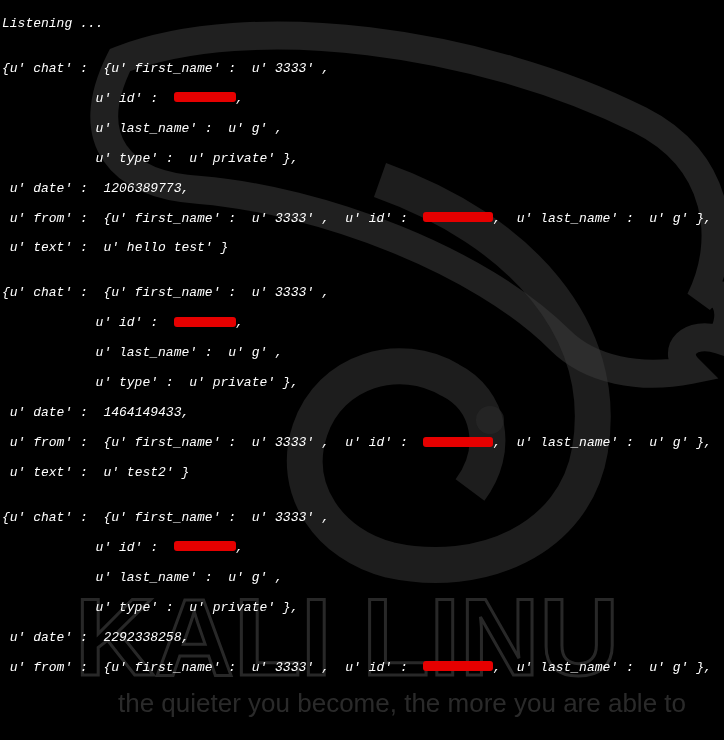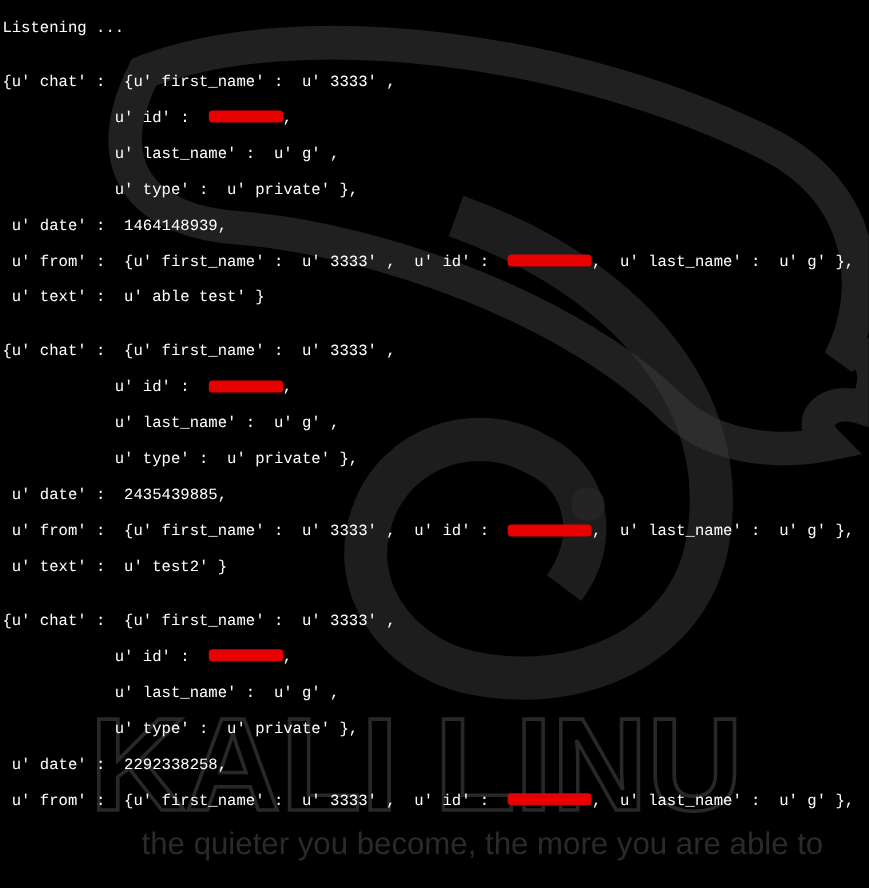--- a/index.html
+++ b/index.html
@@ -29,20 +29,21 @@
     }
     .terminal {
       position: relative;
       z-index: 1;
       padding: 2px 0 0 2px;
       white-space: pre;
     }
     .line {
       display: block;
       height: 15px;
+      font-style: italic;
     }
     .redact {
       display: inline-block;
       background: #e60000;
       height: 10px;
       vertical-align: middle;
       border-radius: 3px;
       position: relative;
       top: -1px;
     }
@@ -64,29 +65,29 @@
   <text x="118" y="712" font-family="Arial, sans-serif" font-size="26" fill="#555" opacity="0.5">the quieter you become, the more you are able to</text>
 </svg>
 
 <div class="terminal">
 <span class="line">Listening ...</span>
 
 <span class="line">{u' chat' :  {u' first_name' :  u' <span>3333</span>' ,</span>
 <span class="line">            u' id' :  <span class="redact r1"></span>,</span>
 <span class="line">            u' last_name' :  u' <span>g</span>' ,</span>
 <span class="line">            u' type' :  u' <span>private</span>' },</span>
-<span class="line"> u' date' :  <span>1464148939</span>,</span>
+<span class="line"> u' date' :  <span>1206389773</span>,</span>
 <span class="line"> u' from' :  {u' first_name' :  u' <span>3333</span>' ,  u' id' :  <span class="redact r2"></span>,  u' last_name' :  u' <span>g</span>' },</span>
-<span class="line"> u' text' :  u' <span>able test</span>' }</span>
+<span class="line"> u' text' :  u' <span>hello test</span>' }</span>
 
 <span class="line">{u' chat' :  {u' first_name' :  u' <span>3333</span>' ,</span>
 <span class="line">            u' id' :  <span class="redact r1"></span>,</span>
 <span class="line">            u' last_name' :  u' <span>g</span>' ,</span>
 <span class="line">            u' type' :  u' <span>private</span>' },</span>
-<span class="line"> u' date' :  <span>2435439885</span>,</span>
+<span class="line"> u' date' :  <span>1464149433</span>,</span>
 <span class="line"> u' from' :  {u' first_name' :  u' <span>3333</span>' ,  u' id' :  <span class="redact r2"></span>,  u' last_name' :  u' <span>g</span>' },</span>
 <span class="line"> u' text' :  u' <span>test2</span>' }</span>
 
 <span class="line">{u' chat' :  {u' first_name' :  u' <span>3333</span>' ,</span>
 <span class="line">            u' id' :  <span class="redact r1"></span>,</span>
 <span class="line">            u' last_name' :  u' <span>g</span>' ,</span>
 <span class="line">            u' type' :  u' <span>private</span>' },</span>
 <span class="line"> u' date' :  <span>2292338258</span>,</span>
 <span class="line"> u' from' :  {u' first_name' :  u' <span>3333</span>' ,  u' id' :  <span class="redact r2"></span>,  u' last_name' :  u' <span>g</span>' },</span>
 

